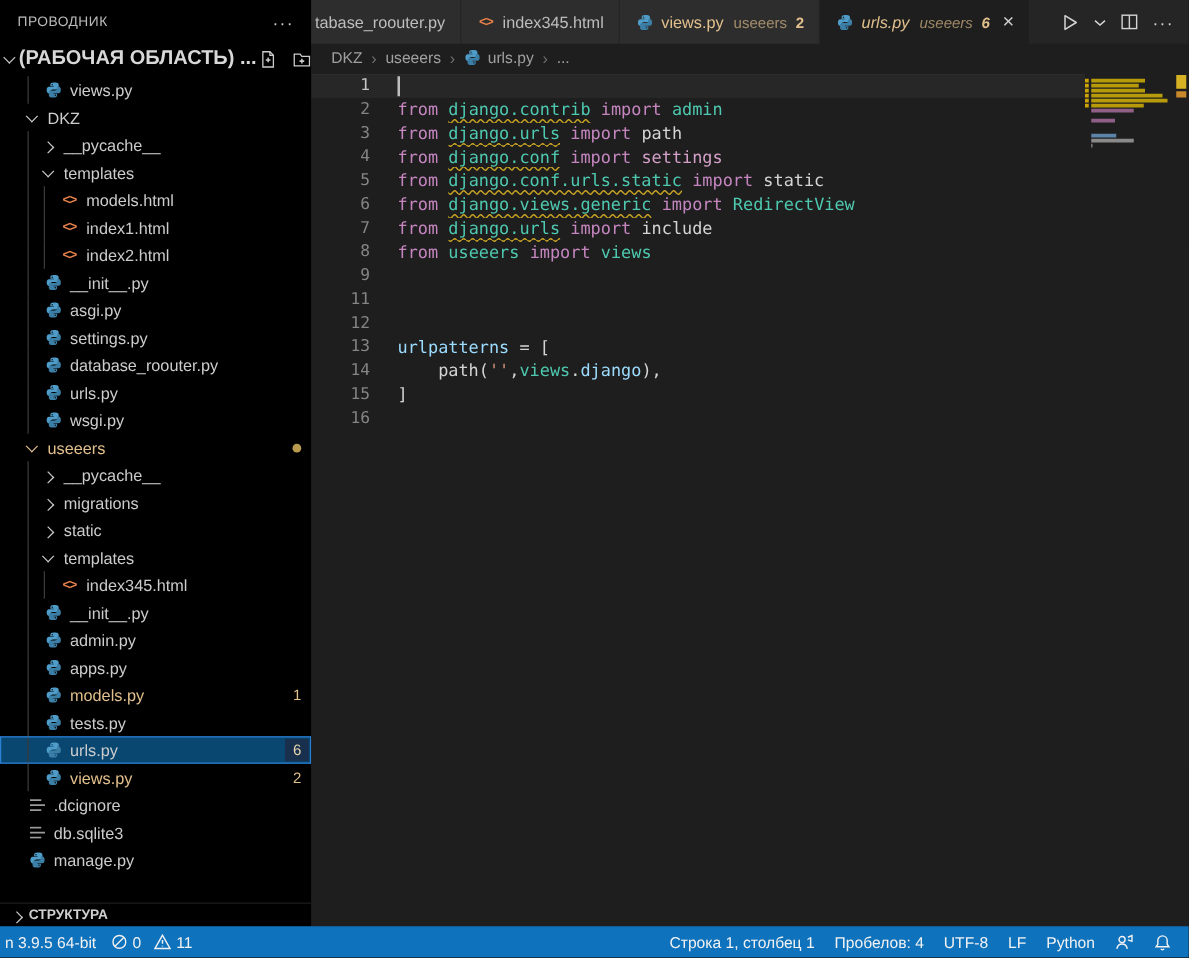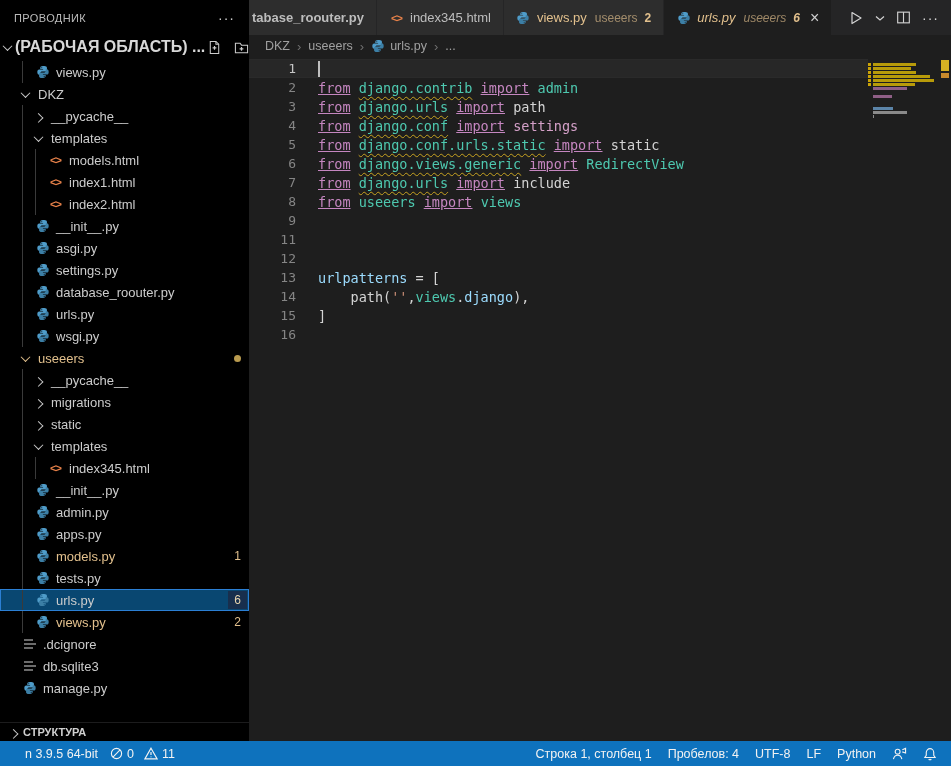--- a/index.html
+++ b/index.html
@@ -36,21 +36,21 @@
   .list-glyph svg { display:block; }
   .outline-row { height:19px; border-top:1px solid #1c1c1d; display:flex; align-items:center;
                  padding:0 10px; color:#cccccc; flex:0 0 auto; cursor:pointer; }
   .outline-label { font-weight:bold; font-size:11px; color:#d0d0d0; margin-left:6px; }
 
   
   .editor { flex:1; display:flex; flex-direction:column; min-width:0; background:#1e1e1e; }
   .tabbar { height:35px; background:#252526; display:flex; align-items:stretch; flex:0 0 auto; }
   .tab { background:#2d2d2d; display:flex; align-items:center; padding:0 12px; margin-right:1px;
          font-size:13px; color:#bdbdbd; cursor:pointer; white-space:nowrap; }
-  .tab.first { padding-left:3px; max-width:136px; overflow:hidden;font-weight:bold; }
+  .tab.first { padding-left:3px; max-width:136px; overflow:hidden; }
   .tab.active { background:#1e1e1e; }
   .tab .ficon { width:15px; height:15px; margin-right:6px; display:flex; align-items:center; justify-content:center; }
   .tab.mod .tab-label { color:var(--modified,#e2c08d); }
   .tab.active .tab-label, .tab.active .tab-folder, .tab.active .tab-badge { font-style:italic; }
   .tab-folder { margin-left:8px; font-size:12px; color:#b09a6e; }
   .tab.mod .tab-folder { color:rgba(226,192,141,.65); }
   .tab-badge { margin-left:7px; font-size:12px; font-weight:bold; color:var(--modified,#e2c08d); }
   .tab-close { margin-left:10px; color:#d0d0d0; font-size:16px; line-height:1; cursor:pointer; }
   .ed-actions { margin-left:auto; display:flex; align-items:center; gap:7px; padding:0 10px; color:#d4d4d4; }
   .ed-actions .act { display:flex; align-items:center; justify-content:center; cursor:pointer; padding:2px; }
@@ -64,40 +64,40 @@
 
   
   .code-wrap { flex:1; position:relative; overflow:hidden; font-family:"DejaVu Sans Mono",monospace; }
   .code-lines { position:absolute; left:0; top:2px; right:83px; }
   .cline { height:19px; display:flex; align-items:center; font-size:13.5px; }
   .cline.current { background:rgba(255,255,255,.045); box-shadow:inset 0 1px 0 #2a2a2a, inset 0 -1px 0 #2a2a2a; }
   .lnum { width:47px; text-align:right; color:#858585; flex:0 0 auto; font-size:13px; }
   .cline.current .lnum { color:#c6c6c6; }
   .ltext { margin-left:22px; white-space:pre; }
   .cursor { display:inline-block; width:1.5px; height:16px; background:#bfbfbf; vertical-align:middle; }
-  .tok-k { color:var(--kw,#c586c0);text-decoration:underline; }
+  .tok-k { color:var(--kw,#c586c0); }
   .tok-m { color:var(--type,#4ec9b0); text-decoration:underline; text-decoration-style:wavy;
            text-decoration-color:var(--squig,#c8a321); text-decoration-thickness:1px; text-underline-offset:3px; }
   .tok-t { color:var(--type,#4ec9b0); }
   .tok-p { color:#d4d4d4; }
   .tok-s { color:var(--str,#ce9178); }
   .tok-v { color:var(--vari,#9cdcfe); }
   .tok-i { color:#d4a0c8; }
 
   .minimap { position:absolute; top:2px; right:13px; width:70px; }
   .mm-line { height:3px; margin-bottom:1px; display:flex; }
   .mm-mark { width:3px; margin-right:2px; }
   .overview { position:absolute; top:0; right:0; width:13px; bottom:0; }
   .ov-mark { position:absolute; right:2px; width:8px; }
 
   
   .statusbar { height:25px; background:var(--status,#0e72bd); display:flex; align-items:center;
                color:#f2f2f2; font-size:12.5px; flex:0 0 auto; padding:0 8px 0 0; }
   .st-item { display:flex; align-items:center; gap:4px; padding:0 6px; height:100%; cursor:pointer; }
-  .st-left { display:flex; align-items:flex-start; height:100%;padding-left:21px; }
+  .st-left { display:flex; align-items:flex-start; height:100%; }
   .st-right { margin-left:auto; display:flex; align-items:center; height:100%; gap:4px; }
   .st-py-ver { margin-left:-2px; }
   svg { display:block; }
 </style>
 </head>
 <body>
 
 <div class="app">
   <div class="main">
 

